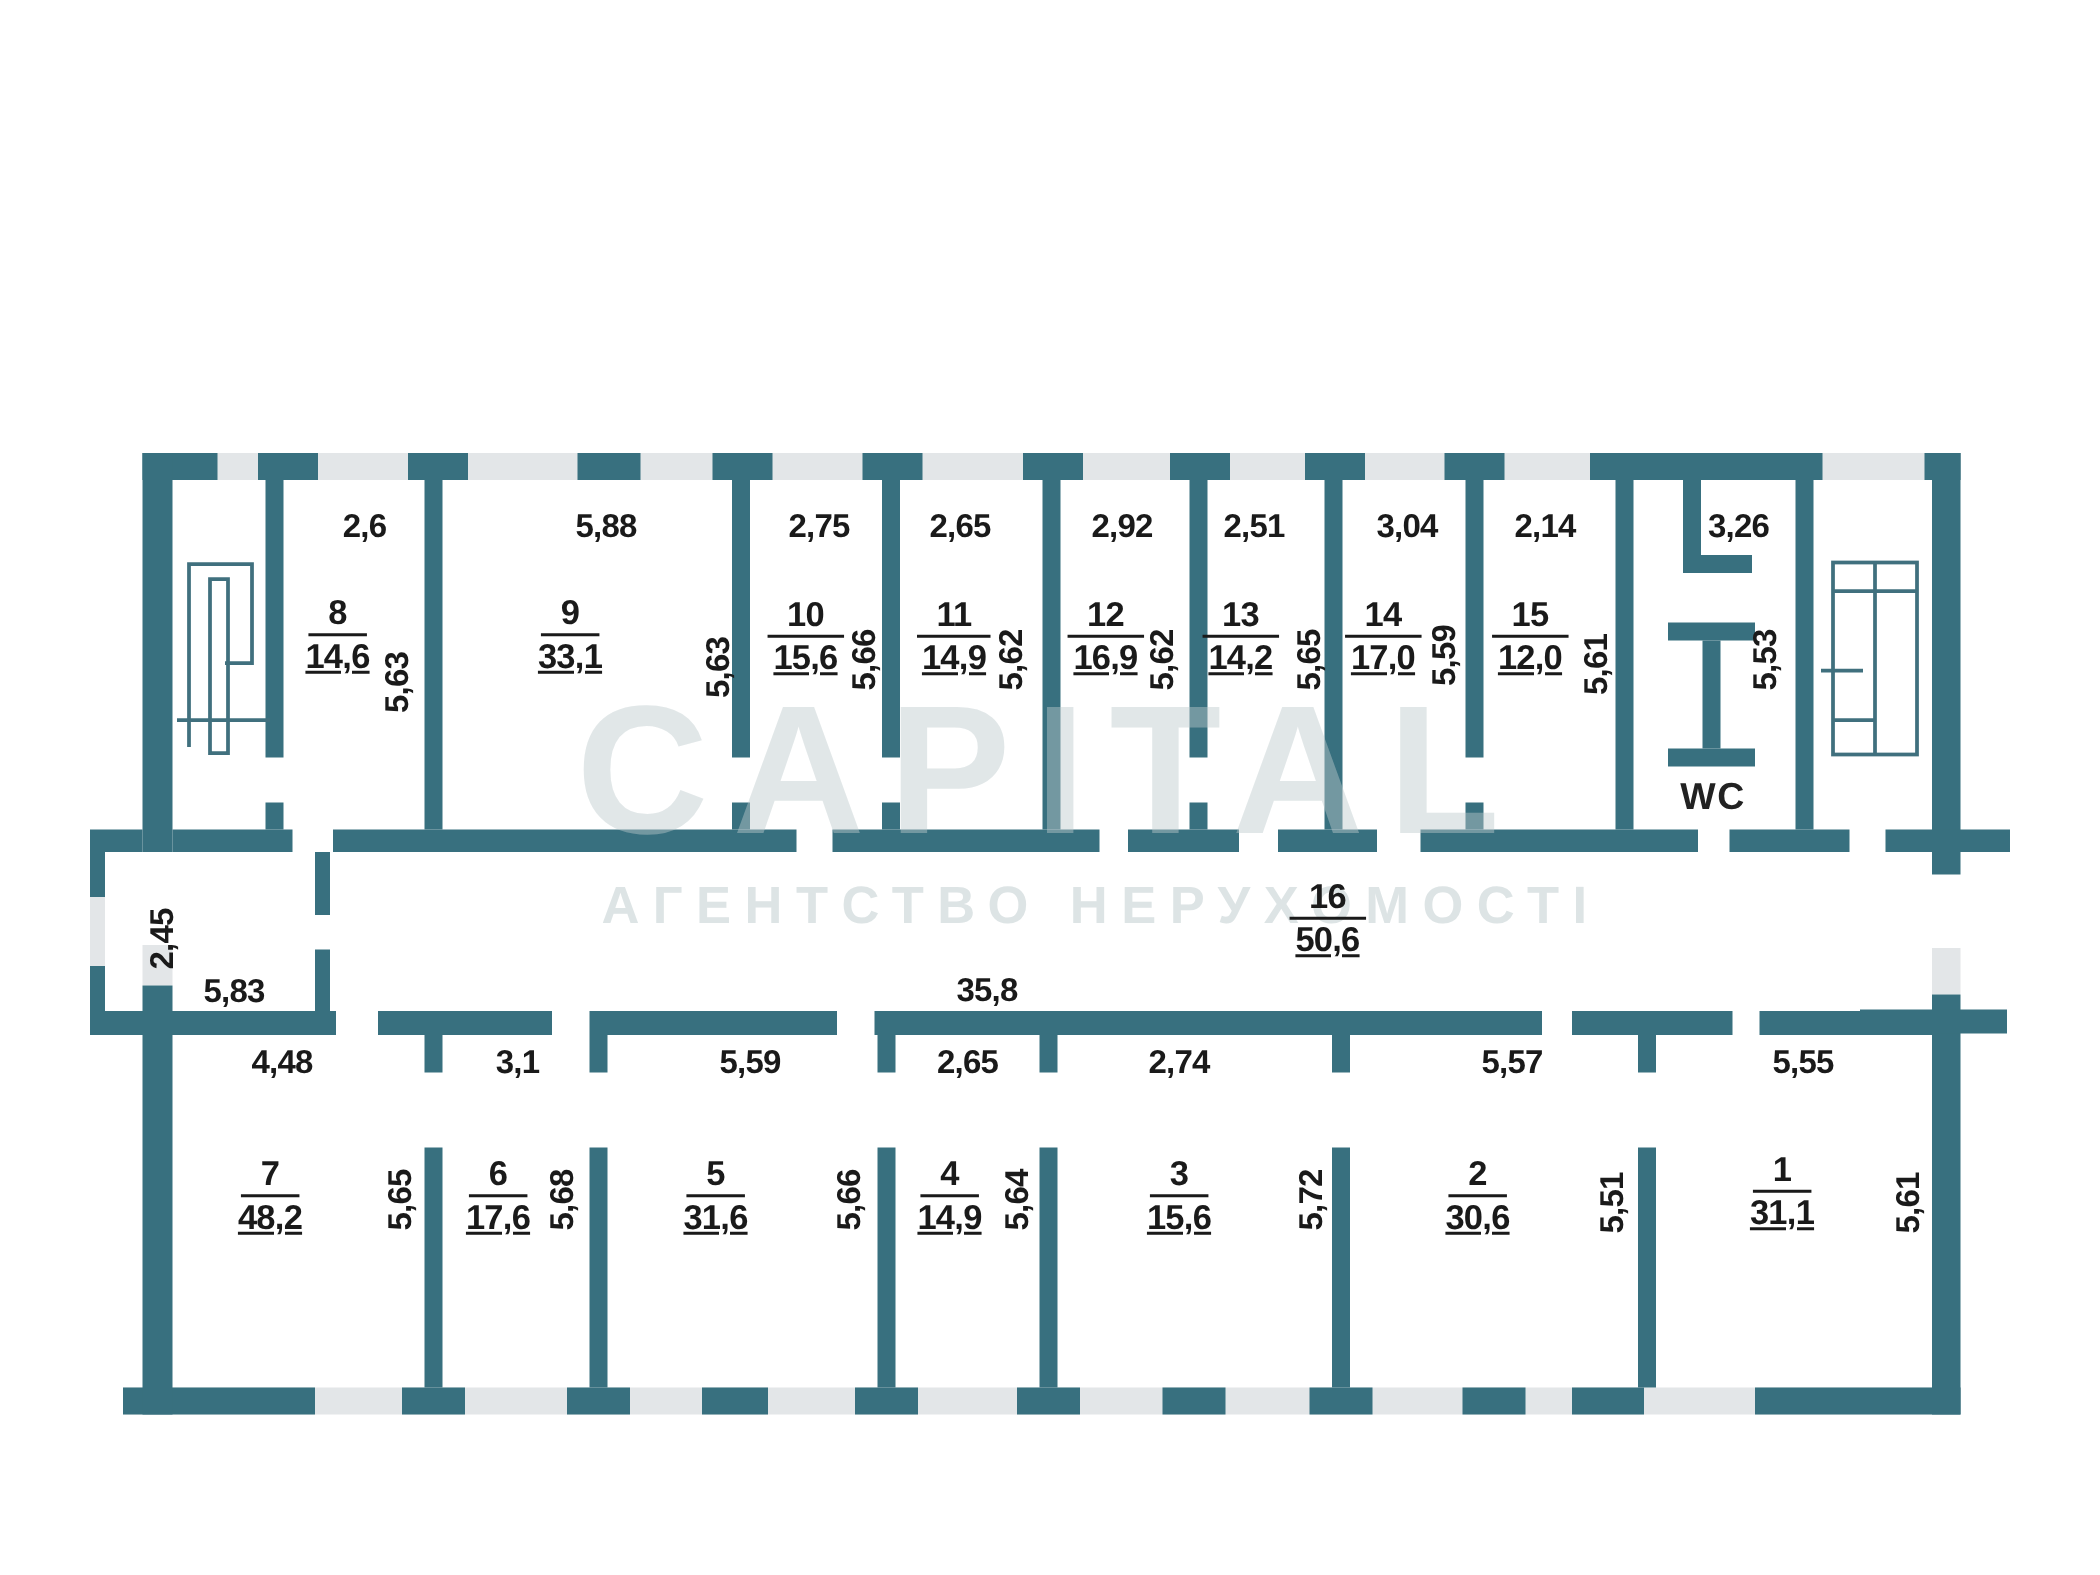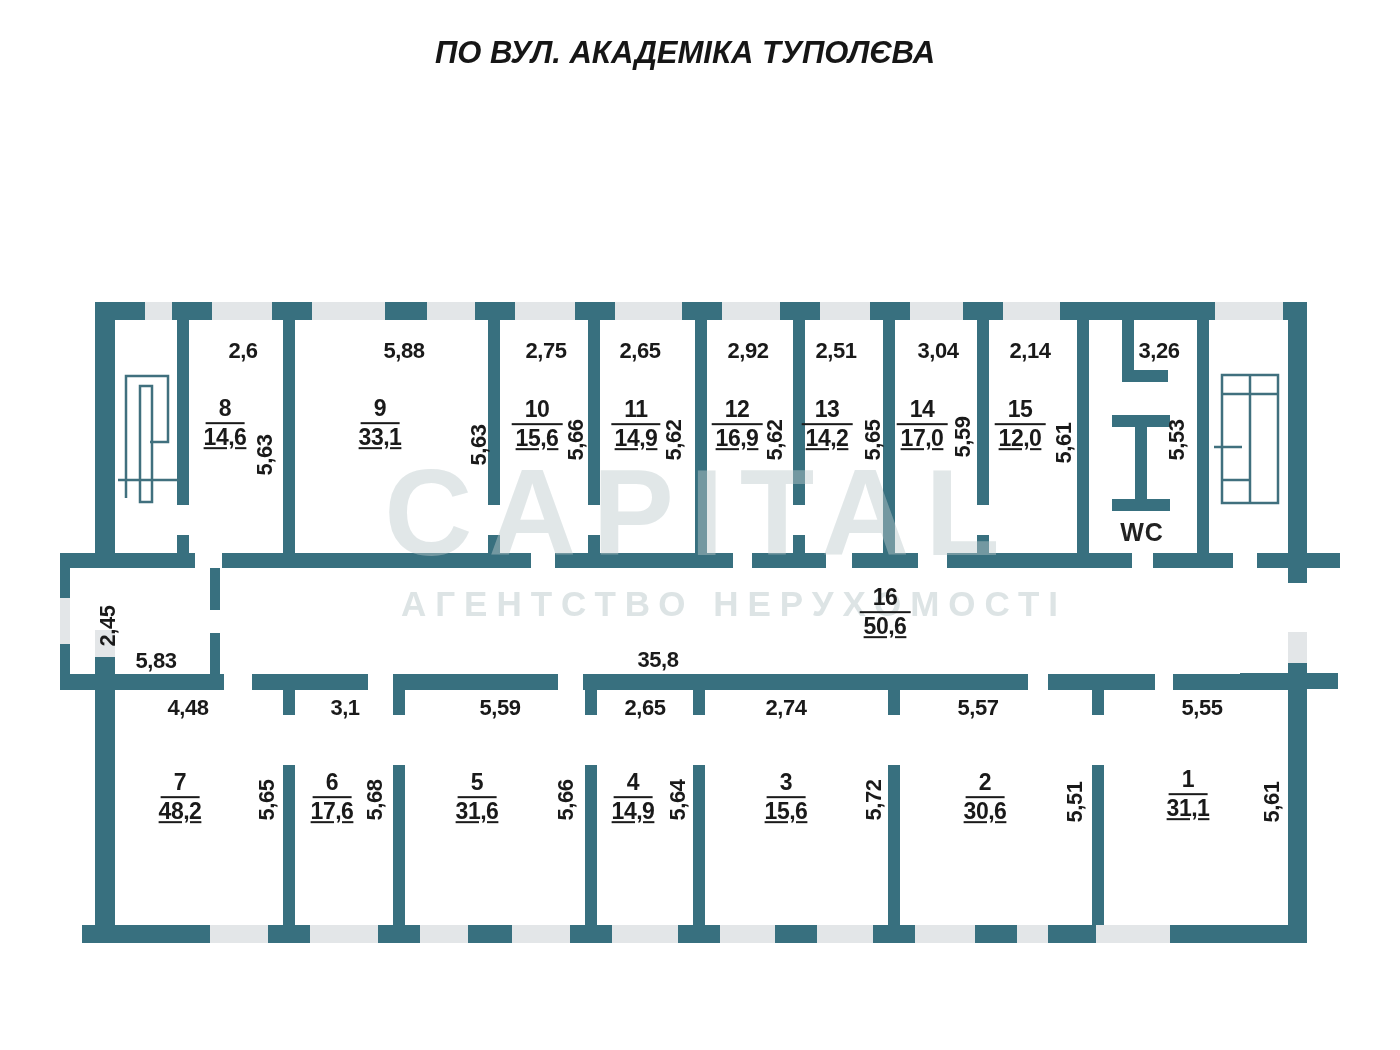--- a/index.html
+++ b/index.html
@@ -46,21 +46,20 @@
   #wm-tagline{
     position:absolute;left:394px;top:584px;width:680px;text-align:center;
     font-size:35px;font-weight:700;letter-spacing:9px;
     color:rgba(188,202,203,0.5);z-index:3;white-space:nowrap;
   }
 </style>
 </head>
 <body>
 
 <div id="title">
-  <div class="tl">ПО ВУЛ. АКАДЕМІКА ТУПОЛЄВА</div>
 </div>
 
 <div id="wm-brand">CAPITAL</div>
 <div id="wm-tagline">АГЕНТСТВО НЕРУХОМОСТІ</div>
 
 <div id="plan">
     <div class="win" style="left: 95px; top: 302px; width: 1212px; height: 18px;"></div>
     <div class="win" style="left: 82px; top: 925px; width: 1225px; height: 18px;"></div>
     <div class="win" style="left: 95px; top: 630px; width: 20px; height: 27px;"></div>
     <div class="win" style="left: 1288px; top: 632px; width: 19px; height: 31px;"></div>
@@ -240,21 +239,21 @@
 <div class="dim" style="left:938px;top:351px">3,04</div>
 <div class="dim" style="left:1030px;top:351px">2,14</div>
 <div class="dim" style="left:1159px;top:351px">3,26</div>
 <div class="dim" style="left:156px;top:661px">5,83</div>
 <div class="dim" style="left:658px;top:660px">35,8</div>
 <div class="dim" style="left:188px;top:708px">4,48</div>
 <div class="dim" style="left:345px;top:708px">3,1</div>
 <div class="dim" style="left:500px;top:708px">5,59</div>
 <div class="dim" style="left:645px;top:708px">2,65</div>
 <div class="dim" style="left:786px;top:708px">2,74</div>
-<div class="dim" style="left:978px;top:708px">5,57</div>
+<div class="dim" style="left:1008px;top:708px">5,57</div>
 <div class="dim" style="left:1202px;top:708px">5,55</div>
 
 <div class="dim vert" style="left:265px;top:455px">5,63</div>
 <div class="dim vert" style="left:479px;top:445px">5,63</div>
 <div class="dim vert" style="left:576px;top:440px">5,66</div>
 <div class="dim vert" style="left:674px;top:440px">5,62</div>
 <div class="dim vert" style="left:775px;top:440px">5,62</div>
 <div class="dim vert" style="left:873px;top:440px">5,65</div>
 <div class="dim vert" style="left:963px;top:437px">5,59</div>
 <div class="dim vert" style="left:1064px;top:443px">5,61</div>

